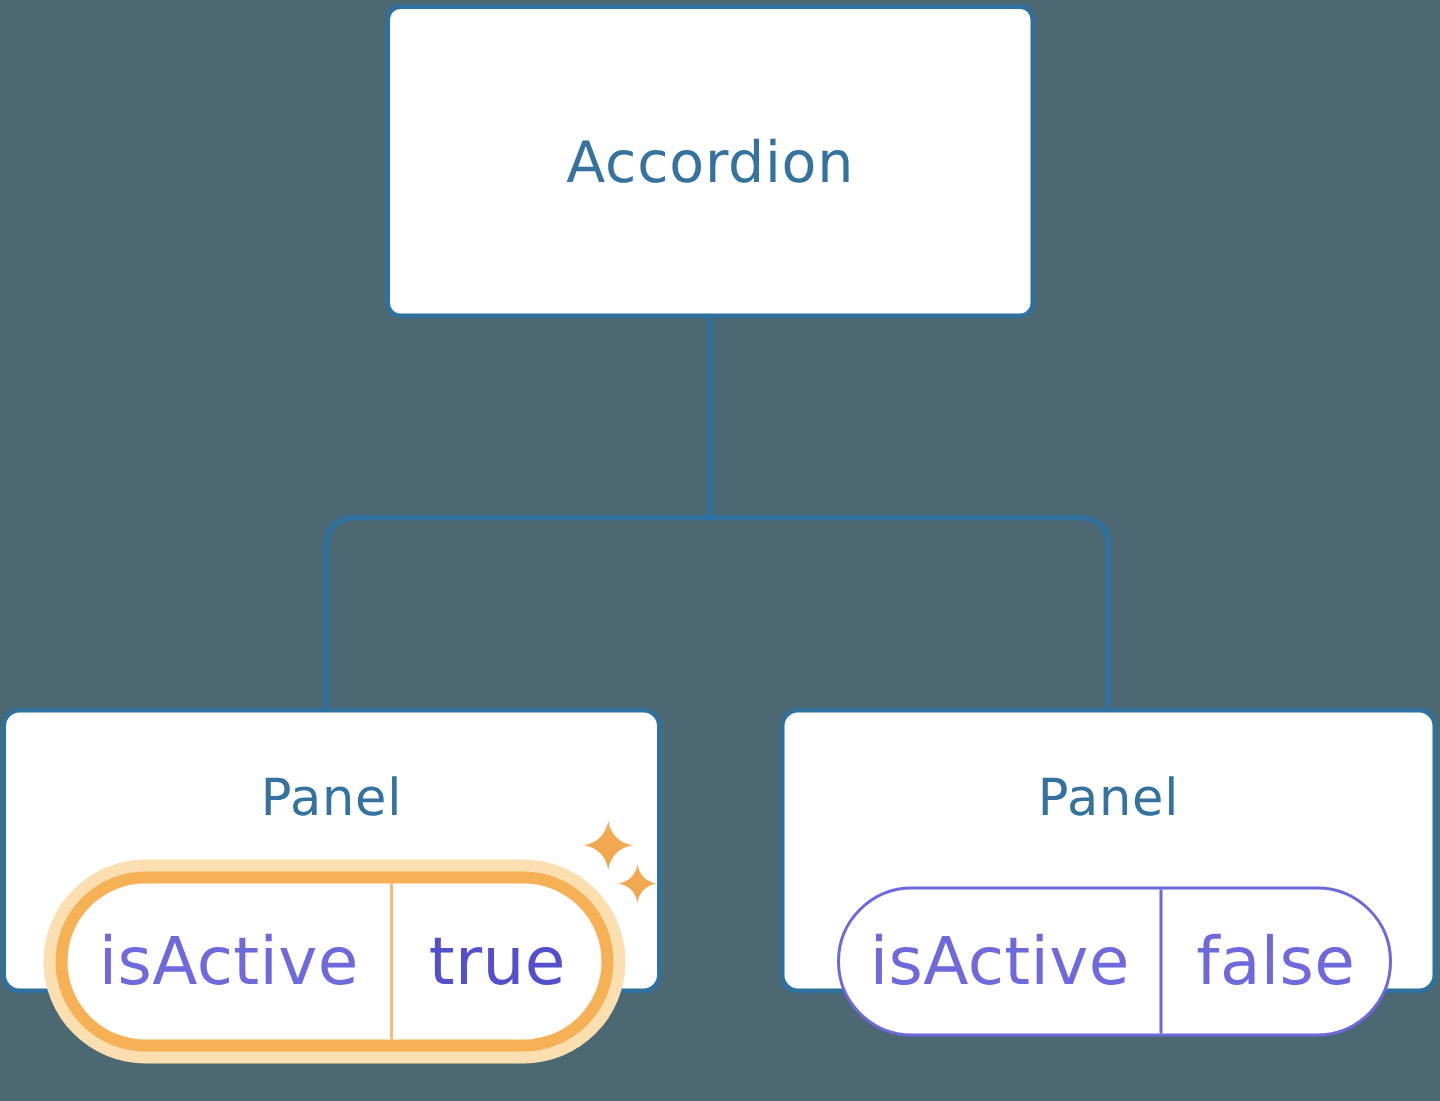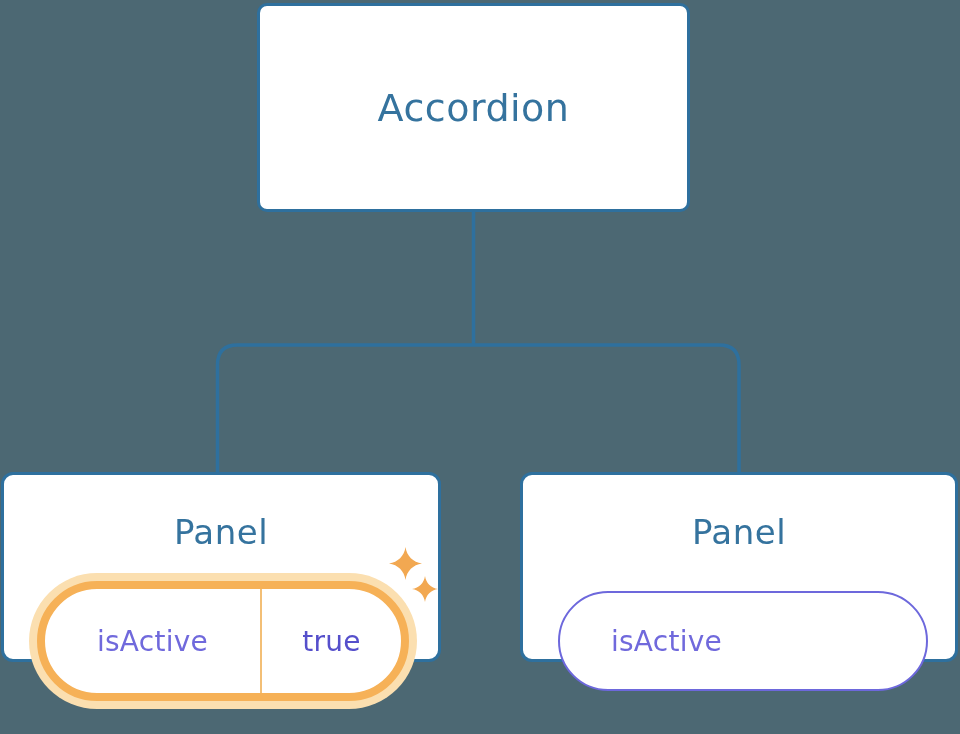--- a/index.html
+++ b/index.html
@@ -76,21 +76,21 @@
     border-radius:60px;
     box-shadow:0 0 0 8px var(--pill-active-glow);
   }
   .pill-inactive{
     left:35px;top:116px;width:370px;height:100px;
     border:2px solid var(--pill-inactive-border);
     border-radius:50px;
   }
   .pill-section{
     display:flex;align-items:center;justify-content:center;
-    font-size:28px;
+    font-size:44px;
     color:var(--state-text);
     letter-spacing:0.25px;
   }
   .pill-active .pill-key{width:215px;}
   .pill-active .pill-value{
     flex:1;
     border-left:2px solid var(--pill-active-divider);
     font-weight:normal;
     color:var(--state-value-active);
   }
@@ -132,16 +132,17 @@
     <path d="M12 0C12.9 6.5 17.5 11.1 24 12C17.5 12.9 12.9 17.5 12 24C11.1 17.5 6.5 12.9 0 12C6.5 11.1 11.1 6.5 12 0Z"></path>
   </svg>
   <svg class="sparkle sparkle-small" viewBox="0 0 24 24" xmlns="http://www.w3.org/2000/svg" aria-hidden="true">
     <path d="M12 0C12.9 6.5 17.5 11.1 24 12C17.5 12.9 12.9 17.5 12 24C11.1 17.5 6.5 12.9 0 12C6.5 11.1 11.1 6.5 12 0Z"></path>
   </svg>
 
   <div class="node panel-node panel-right">
     <div class="panel-title">Panel</div>
     <div class="state-pill pill-inactive">
       <div class="pill-section pill-key">isActive</div>
+      <div class="pill-section pill-value">false</div>
     </div>
   </div>
 
 </div>
 
 </body></html>

